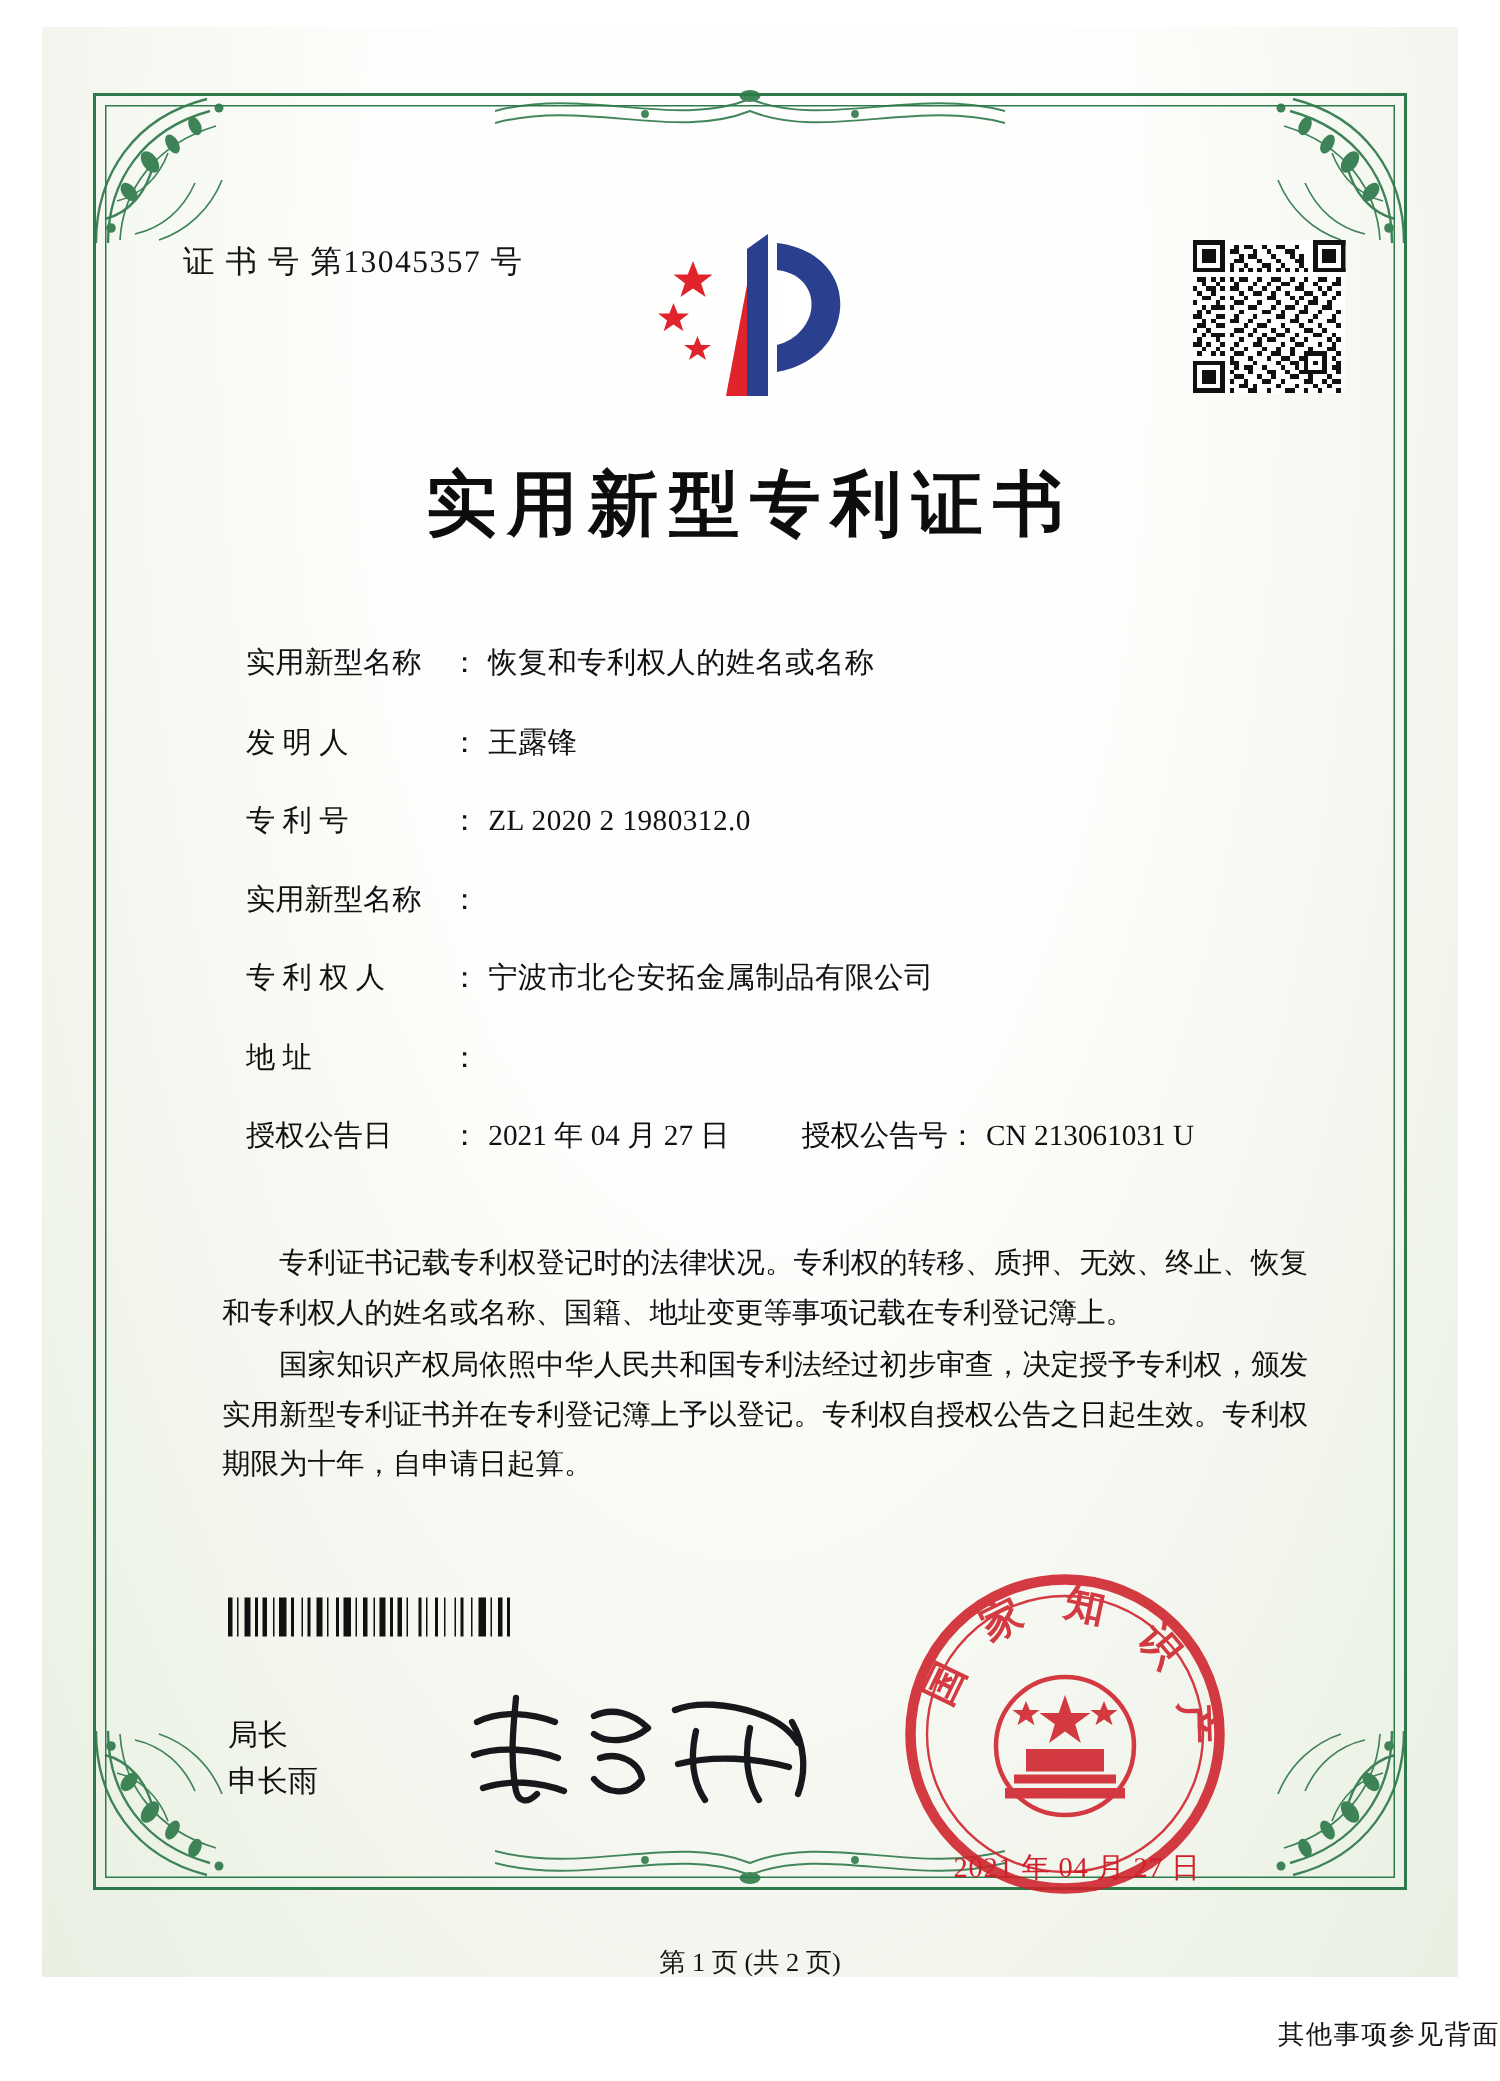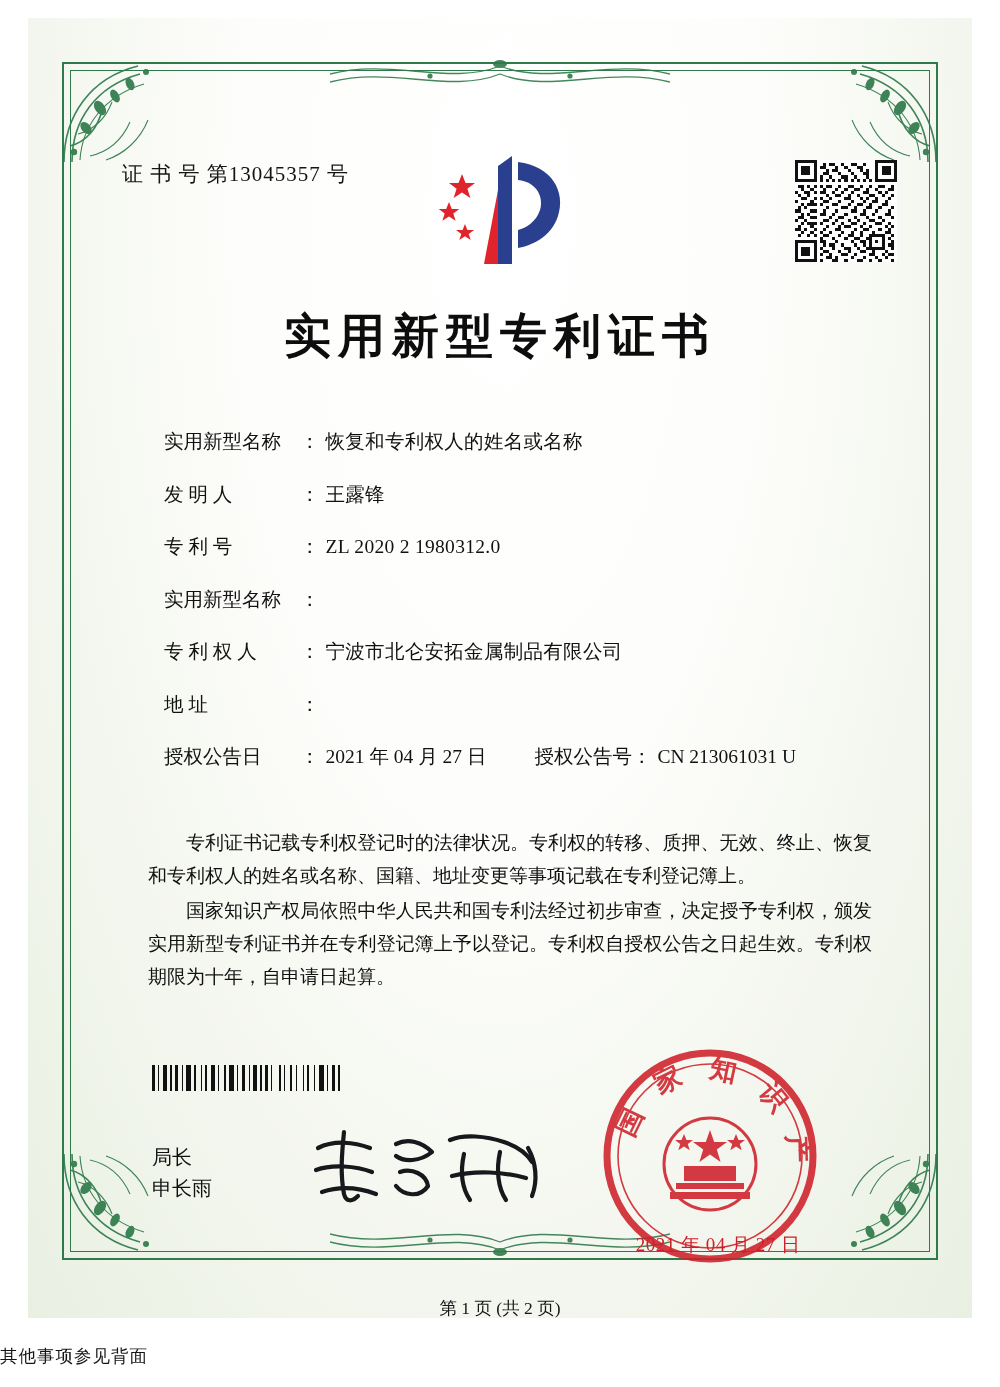--- a/index.html
+++ b/index.html
@@ -240,21 +240,21 @@
     width: 1000px;
     text-align: center;
     font-size: 17.5px;
     color: #151515;
   }
   .footnote {
     position: absolute;
     left: 0;
     top: 1344px;
     width: 1000px;
-    text-align: left;
+    text-align: right;
     font-size: 17.5px;
     color: #151515;
     letter-spacing: 1px;
   }
 </style>
 </head>
 <body>
 
 <div class="page">
   <div class="paper"></div>

